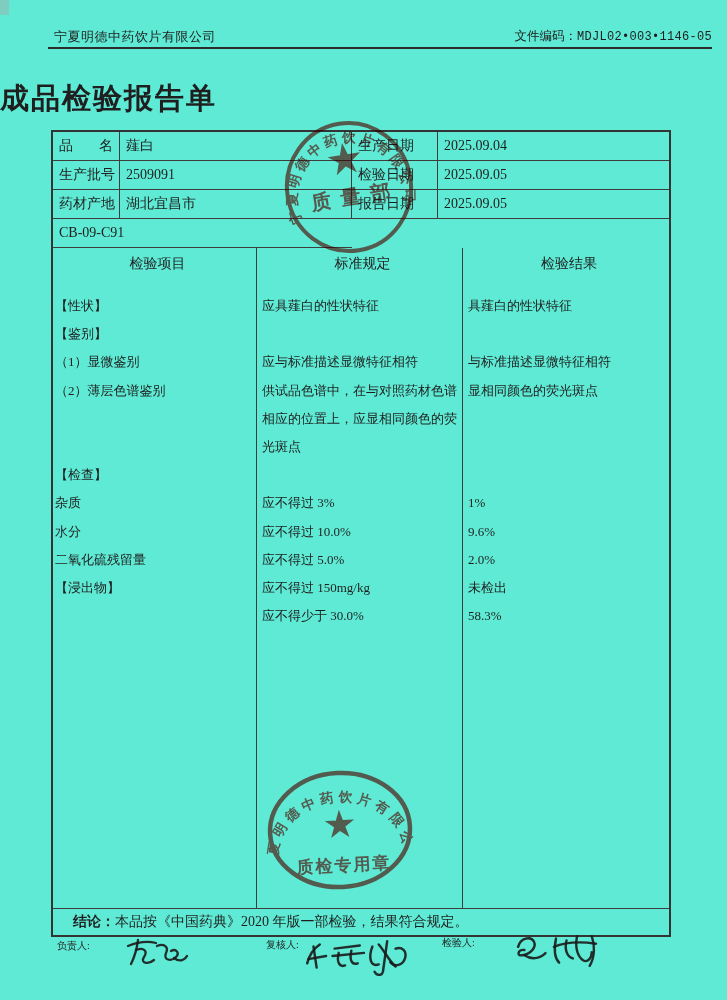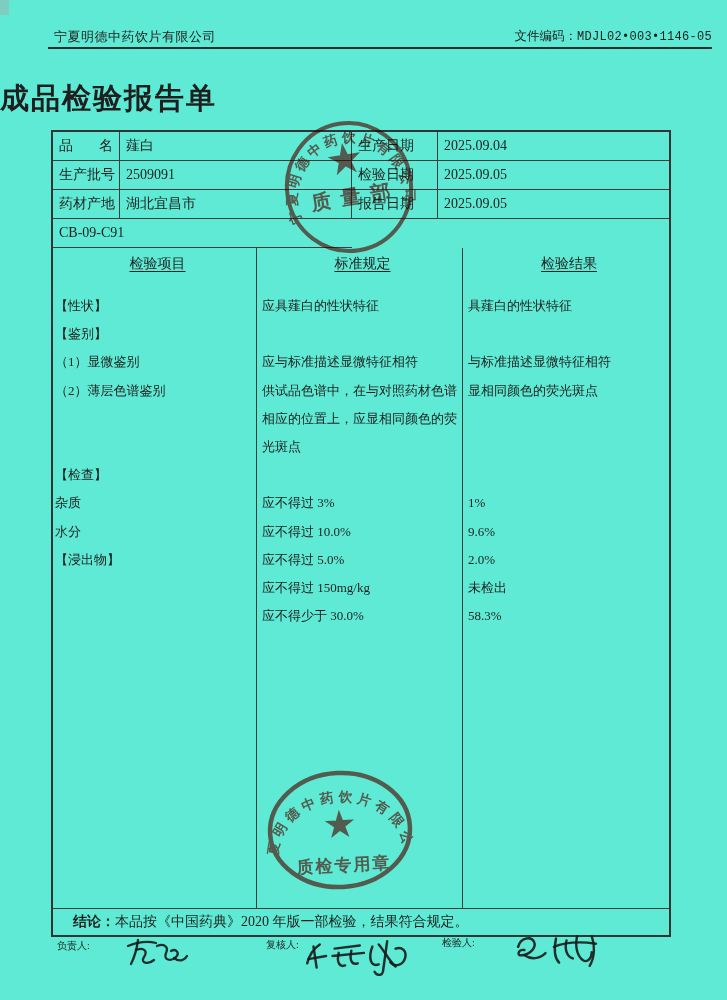--- a/index.html
+++ b/index.html
@@ -27,21 +27,21 @@
   .icell .jlabel{display:block;width:100%;text-align:justify;text-align-last:justify;}
   .report-grid{display:grid;grid-template-columns:299px 1fr;}
   .rcell{box-sizing:border-box;height:29px;border-bottom:1px solid var(--line);display:flex;align-items:center;
          padding:0 6px;font-size:14px;white-space:nowrap;}
   .rcell.divider{border-right:1px solid var(--line);}
 
   .main-grid{display:grid;grid-template-columns:204px 206px 1fr;height:660px;}
   .mcol{border-right:1px solid var(--line);overflow:hidden;}
   .mcol.noright{border-right:none;}
   .mhead{height:32px;display:flex;align-items:center;justify-content:center;font-size:14px;}
-  .mhead span{text-decoration:underline;text-underline-offset:3px;margin-left:6px;}
+  .mhead span{text-underline-offset:3px;margin-left:6px;}
   .lines{padding:12px 3px 0 3px;font-size:13px;}
   .lines.pad5{padding-left:5px;}
   .lines.pad2{padding-left:2px;}
   .tline{height:28.2px;line-height:28.2px;white-space:nowrap;}
 
   .conclusion{border-top:1px solid var(--line);height:26px;line-height:26px;font-size:14px;padding-left:20px;white-space:nowrap;}
   .conclusion .clabel{font-weight:bold;}
 
   .sig-label{position:absolute;font-size:10px;white-space:nowrap;}
   .sig{position:absolute;pointer-events:none;}
@@ -101,20 +101,21 @@
         <div class="lines pad2">
             <div class="tline">【性状】</div>
             <div class="tline">【鉴别】</div>
             <div class="tline">（1）显微鉴别</div>
             <div class="tline">（2）薄层色谱鉴别</div>
             <div class="tline">&nbsp;</div>
             <div class="tline">&nbsp;</div>
             <div class="tline">【检查】</div>
             <div class="tline">杂质</div>
             <div class="tline">水分</div>
+            <div class="tline">二氧化硫残留量</div>
             <div class="tline">【浸出物】</div>
           </div>
       </div>
       <div class="mcol">
         <div class="mhead">
             <span>标准规定</span>
           </div>
         <div class="lines pad5">
             <div class="tline">应具薤白的性状特征</div>
             <div class="tline">&nbsp;</div>

